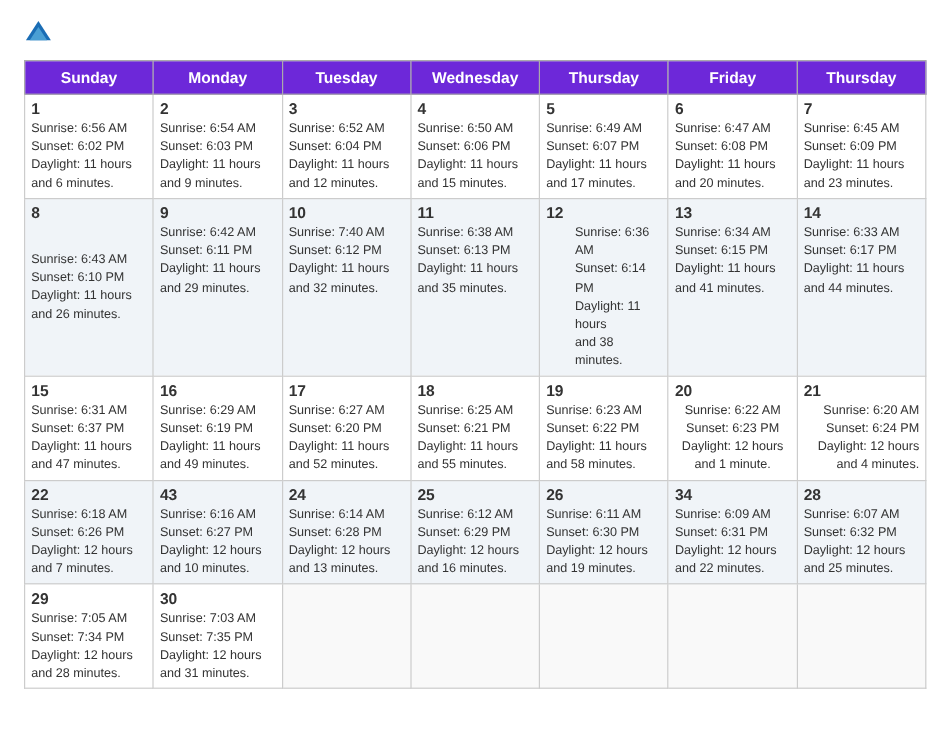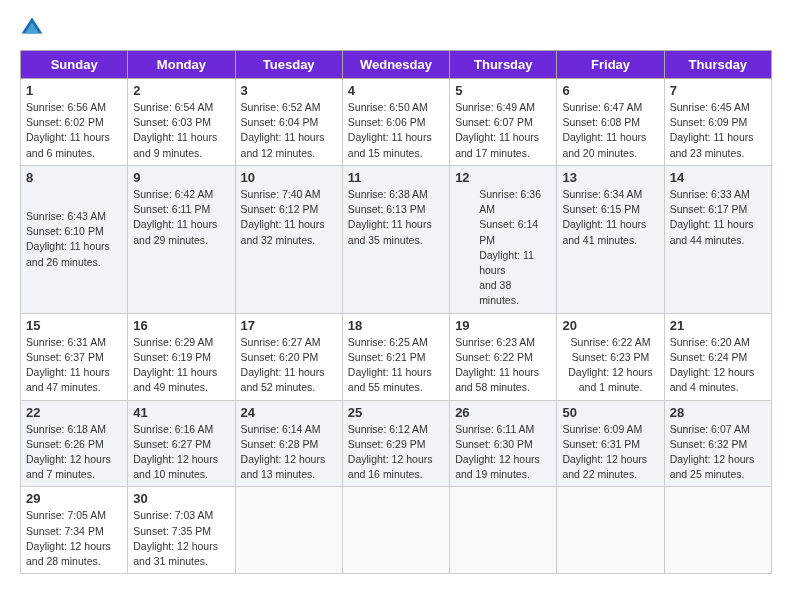--- a/index.html
+++ b/index.html
@@ -270,36 +270,36 @@
         </td>
         <td>
           <span class="day-number">20</span>
           <div class="day-info" style="white-space: pre-line; text-align: center;">Sunrise: 6:22 AM
 Sunset: 6:23 PM
 Daylight: 12 hours
 and 1 minute.</div>
         </td>
         <td>
           <span class="day-number">21</span>
-          <div class="day-info" style="white-space: pre-line;">Sunrise: 6:20 AM
+          <div class="day-info" style="white-space: pre-line; text-align: right;">Sunrise: 6:20 AM
 Sunset: 6:24 PM
 Daylight: 12 hours
 and 4 minutes.</div>
         </td>
       </tr>
       <tr>
         <td>
           <span class="day-number">22</span>
           <div class="day-info" style="white-space: pre-line;">Sunrise: 6:18 AM
 Sunset: 6:26 PM
 Daylight: 12 hours
 and 7 minutes.</div>
         </td>
         <td>
-          <span class="day-number">41</span>
+          <span class="day-number">43</span>
           <div class="day-info" style="white-space: pre-line;">Sunrise: 6:16 AM
 Sunset: 6:27 PM
 Daylight: 12 hours
 and 10 minutes.</div>
         </td>
         <td>
           <span class="day-number">24</span>
           <div class="day-info" style="white-space: pre-line;">Sunrise: 6:14 AM
 Sunset: 6:28 PM
 Daylight: 12 hours
@@ -313,21 +313,21 @@
 and 16 minutes.</div>
         </td>
         <td>
           <span class="day-number">26</span>
           <div class="day-info" style="white-space: pre-line;">Sunrise: 6:11 AM
 Sunset: 6:30 PM
 Daylight: 12 hours
 and 19 minutes.</div>
         </td>
         <td>
-          <span class="day-number">50</span>
+          <span class="day-number">34</span>
           <div class="day-info" style="white-space: pre-line;">Sunrise: 6:09 AM
 Sunset: 6:31 PM
 Daylight: 12 hours
 and 22 minutes.</div>
         </td>
         <td>
           <span class="day-number">28</span>
           <div class="day-info" style="white-space: pre-line;">Sunrise: 6:07 AM
 Sunset: 6:32 PM
 Daylight: 12 hours

